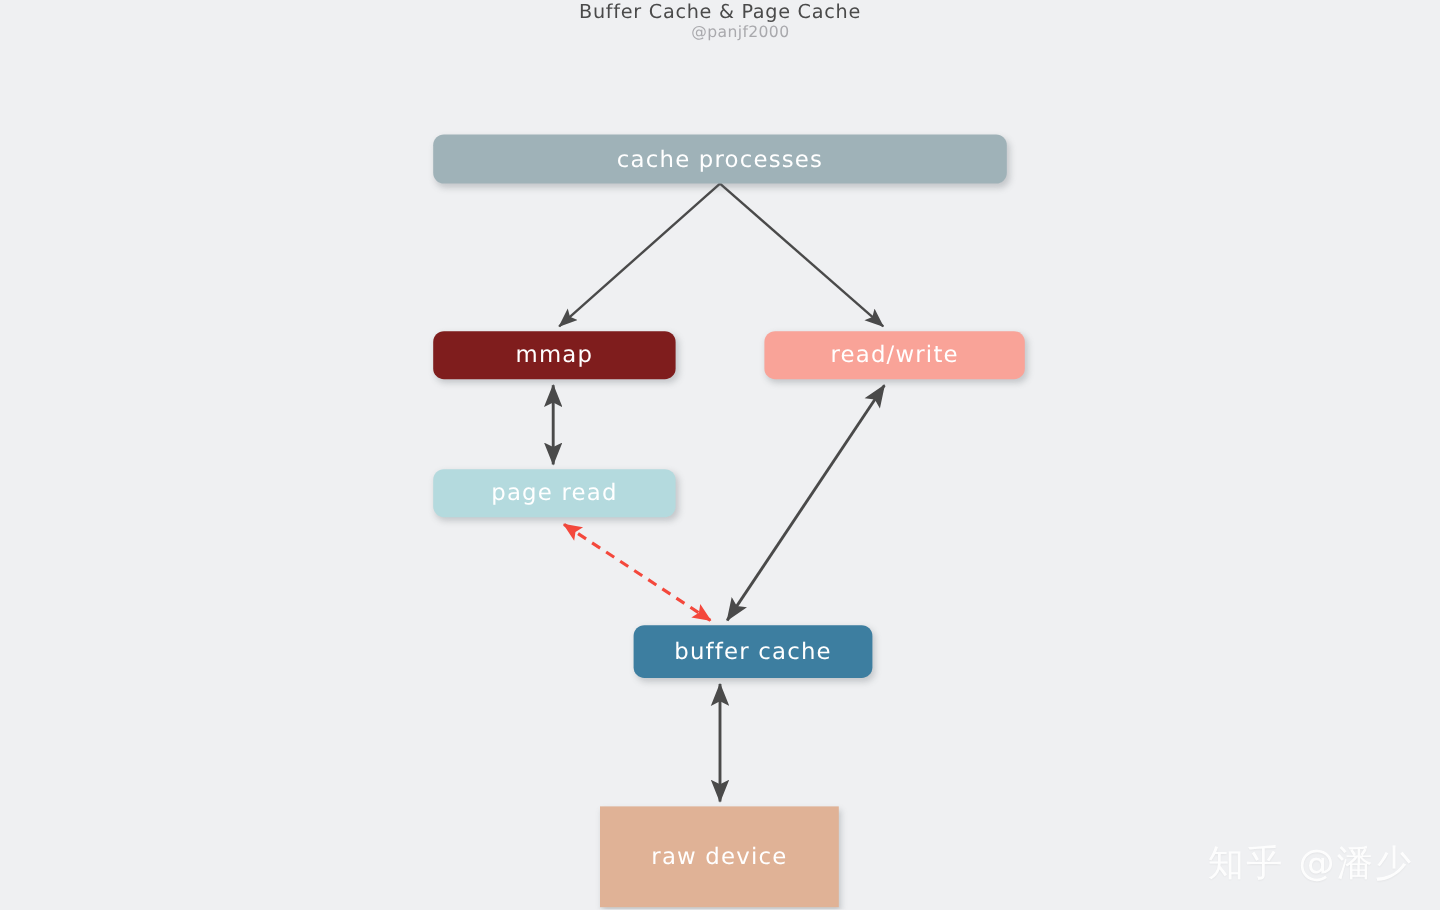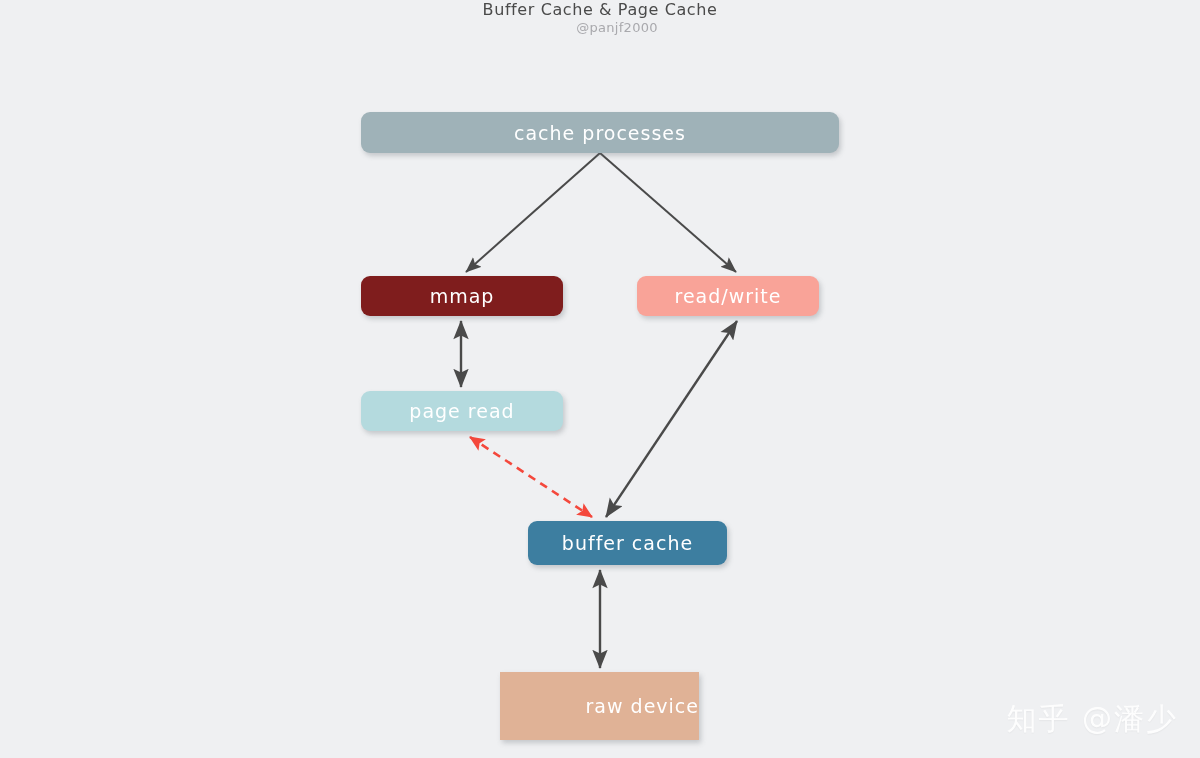--- a/index.html
+++ b/index.html
@@ -58,35 +58,34 @@
 
   #node-user-processes {
     left: 361px; top: 112px; width: 478px; height: 41px;
     background: #9fb2b8;
   }
   #node-mmap {
     left: 361px; top: 276px; width: 202px; height: 40px;
     background: #7f1d1d;
   }
   #node-read-write {
-    left: 637px; top: 276px; width: 182px; height: 40px;
+    left: 637px; top: 276px; width: 217px; height: 40px;
     background: #f9a398;
   }
   #node-page-cache {
     left: 361px; top: 391px; width: 202px; height: 40px;
     background: #b4dade;
   }
   #node-buffer-cache {
     left: 528px; top: 521px; width: 199px; height: 44px;
     background: #3d7ea0;
   }
   #node-raw-device {
-    left: 500px; top: 672px; width: 199px; height: 68px;
+    left: 500px; top: 672px; width: 199px; height: 84px;
     background: #e0b296;
-    justify-content: flex-end;
   }
 
   #edges {
     position: absolute;
     left: 0; top: 0;
     width: 1200px; height: 758px;
     z-index: 2;
   }
   .watermark {
     position: absolute;

